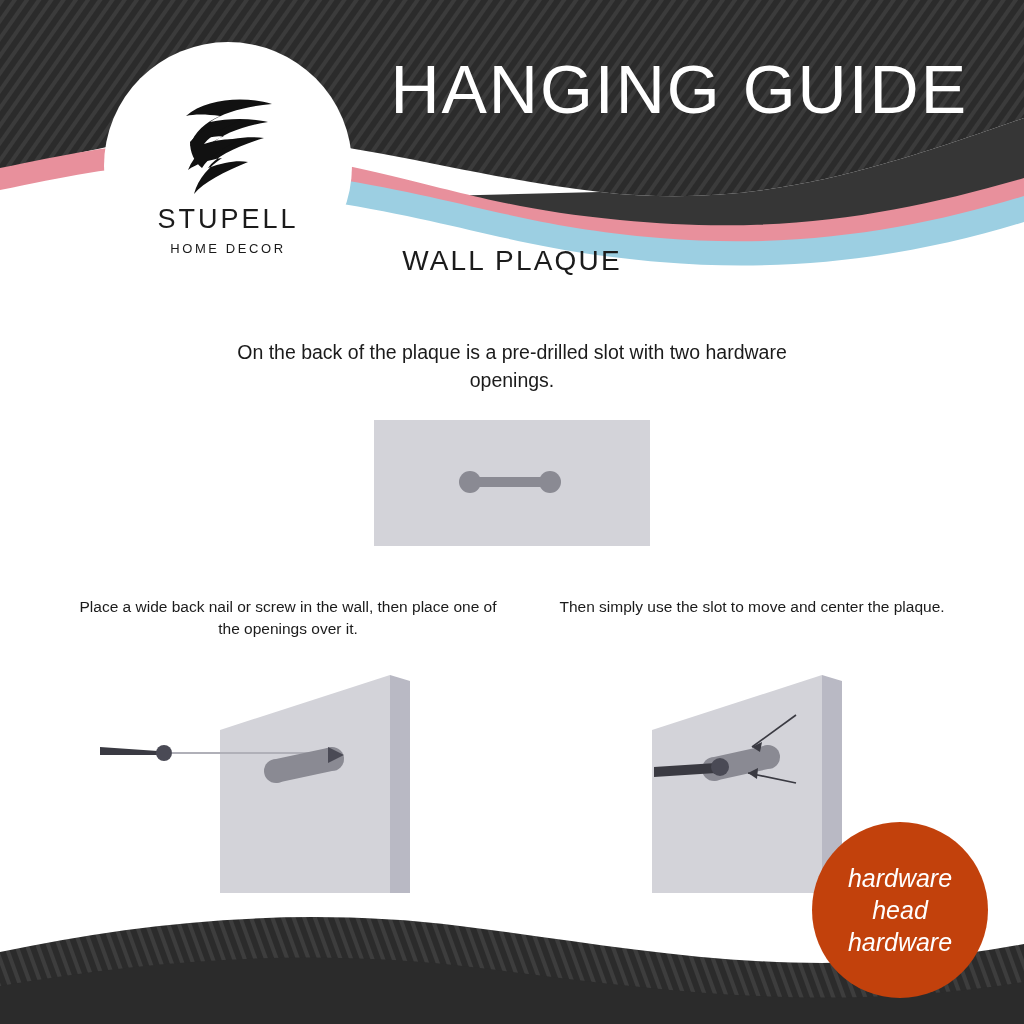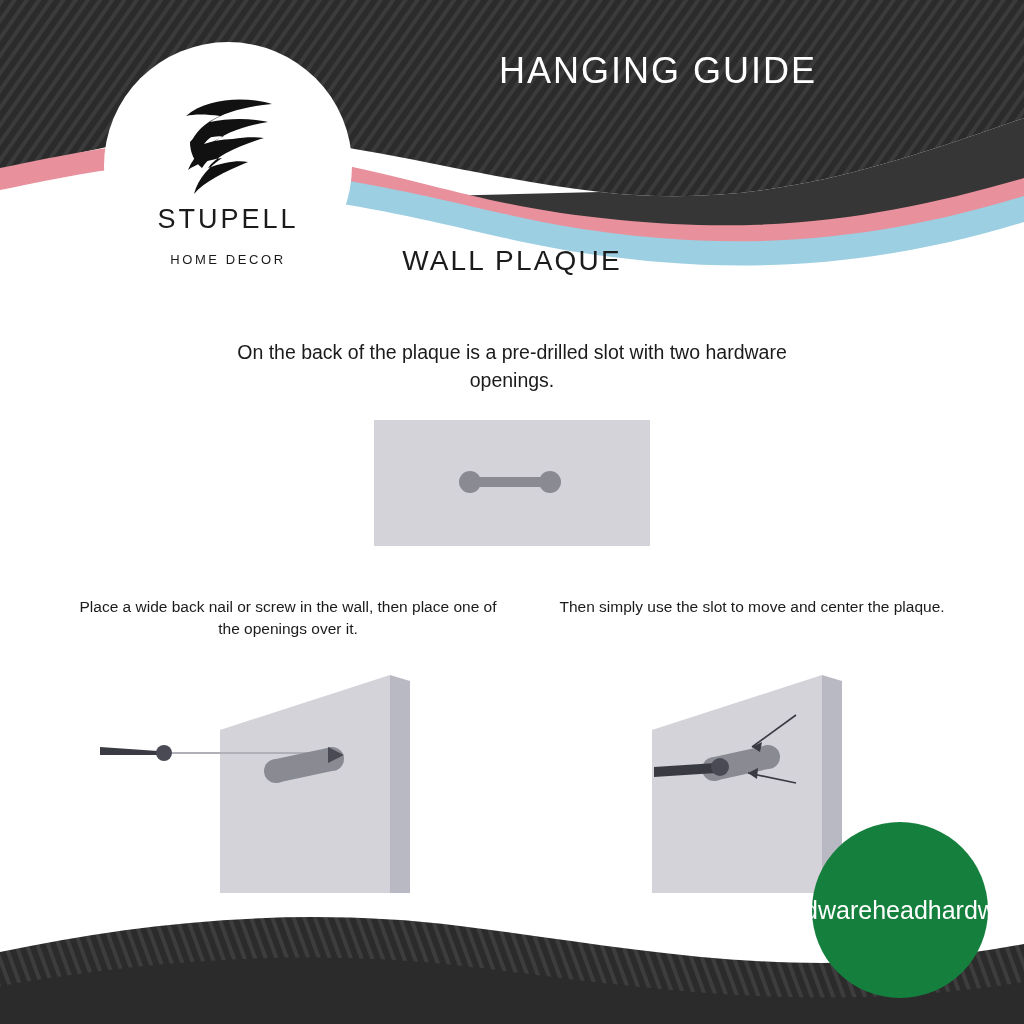--- a/index.html
+++ b/index.html
@@ -52,32 +52,32 @@
     font-size: 27px;
     letter-spacing: 3px;
     color: #1b1b1b;
     font-weight: 400;
     margin-top: 2px;
   }
   .logo-sub {
     font-size: 13px;
     letter-spacing: 2.6px;
     color: #1b1b1b;
-    margin-top: 17px;
+    margin-top: 6px;
   }
 
   
   .header-title {
     position: absolute;
-    left: 358px;
+    left: 368px;
     top: 50px;
     width: 600px;
-    text-align: center;
+    text-align: right;
     color: #ffffff;
-    font-size: 36px;
+    font-size: 68px;
     letter-spacing: 2px;
     font-weight: 400;
   }
 
   
   .product-type {
     position: absolute;
     left: 312px;
     top: 245px;
     width: 400px;
@@ -124,29 +124,30 @@
   #diagram-step-two   { left: 620px; top: 655px; }
 
   
   .hf-badge {
     position: absolute;
     left: 812px;
     top: 822px;
     width: 176px;
     height: 176px;
     border-radius: 50%;
-    background: #15803d;
+    background: #c2410c;
     display: flex;
-    flex-direction: row;
+    flex-direction: column;
     align-items: center;
     justify-content: center;
     color: #ffffff;
     font-size: 25px;
     line-height: 1.28;
     text-align: center;
+    font-style: italic;
   }
 </style>
 </head>
 <body>
 
 <div id="page">
 
   <svg class="band-svg" viewBox="0 0 1024 1024">
     <defs>
       <pattern id="stripes" width="10" height="10" patternUnits="userSpaceOnUse" patternTransform="rotate(35)">

